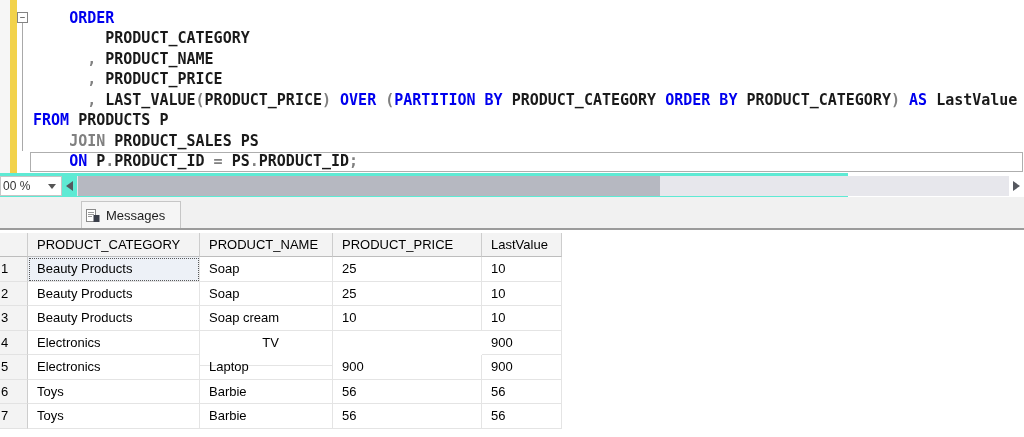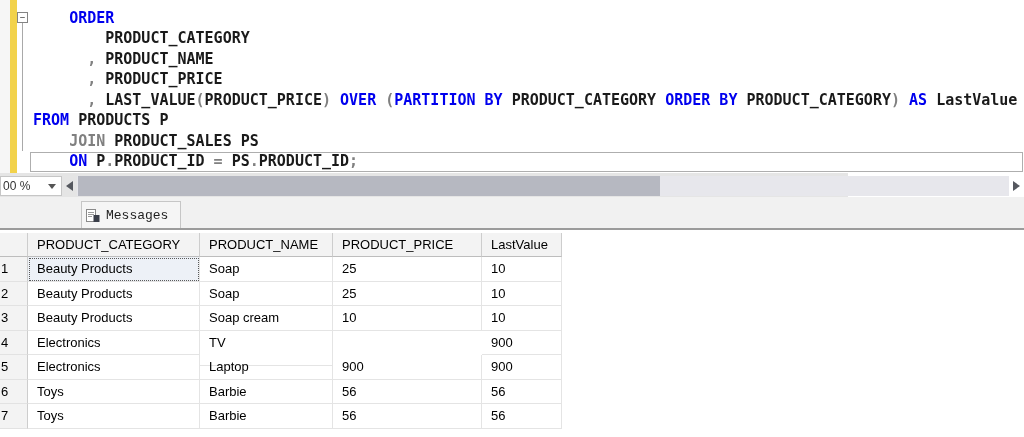--- a/index.html
+++ b/index.html
@@ -15,21 +15,21 @@
   .fold-line{position:absolute;left:22px;top:23px;width:1px;height:128px;background:#a9a9a9;}
   #code{position:absolute;left:33px;top:7.5px;font-family:"DejaVu Sans Mono",monospace;
         font-size:15px;font-weight:bold;}
   .code-line{height:20.5px;line-height:20.5px;white-space:pre;}
   .tok-keyword{color:var(--kw);}
   .tok-op{color:var(--op);}
   .tok-ident,.tok-plain{color:var(--id);}
   .cur-line-box{position:absolute;left:30px;top:151.5px;width:993px;height:20.5px;
                 border:1px solid #aeaeae;box-sizing:border-box;}
   
-  #hscroll{position:absolute;left:0;top:173px;width:848px;height:24px;background:#e5e5e5;text-align:right;}
+  #hscroll{position:absolute;left:0;top:173px;width:848px;height:24px;background:#5eead4;text-align:right;}
   .zoomctl{position:absolute;left:0;top:3px;width:62px;height:20px;background:#fff;
            border:1px solid #c6c6c6;box-sizing:border-box;font-size:12px;color:#333;}
   .zoomctl .zval{position:absolute;left:2px;top:2px;}
   .zoomctl .caret{position:absolute;right:5px;top:7px;width:0;height:0;
                   border-left:4px solid transparent;border-right:4px solid transparent;
                   border-top:5px solid #555;}
   .sb-arrow{position:absolute;top:3px;width:14px;height:20px;}
   .sb-arrow span{position:absolute;top:5px;width:0;height:0;}
   .larr{left:63px;}
   .larr span{left:3px;border-top:5px solid transparent;border-bottom:5px solid transparent;
@@ -39,21 +39,21 @@
              border-left:7px solid #55585f;}
   .sb-track{position:absolute;left:77px;top:3px;width:932px;height:20px;background:#e7e7ec;}
   .sb-thumb{position:absolute;left:1px;top:0;width:582px;height:20px;background:#b6b8c1;}
   
   #tabbar{position:absolute;left:0;top:197px;width:1024px;height:31px;background:#f1f1f1;}
   .tab{position:absolute;box-sizing:border-box;font-size:13px;color:#1e1e1e;
        display:flex;align-items:center;gap:6px;padding:0 9px 0 4px;}
   .tab-results{left:0;top:2px;width:76px;height:29px;background:#ffffff;
                border:1px solid #c2c2c2;border-bottom:none;}
   .tab-messages{left:81px;top:4px;width:100px;height:27px;background:#f5f5f5;
-                border:1px solid #c6c6c6;border-bottom:none;font-family:Liberation Mono, monospace;}
+                border:1px solid #c6c6c6;border-bottom:none;}
   .tab svg{flex:0 0 auto;}
   
   #gridpane{position:absolute;left:0;top:228px;width:1024px;height:209px;background:#fff;
             border-top:2px solid #9b9b9b;box-sizing:content-box;font-size:13px;color:#000;}
   .gcell{position:absolute;box-sizing:border-box;overflow:hidden;white-space:nowrap;}
   .hcell{background:#f3f3f3;border-right:1px solid #cdcdcd;border-bottom:1px solid #bdbdbd;
          line-height:24px;padding-left:9px;}
   .corner{background:#f3f3f3;border-right:1px solid #cdcdcd;border-bottom:1px solid #bdbdbd;}
   .rownum{background:#f3f3f3;border-right:1px solid #cdcdcd;border-bottom:1px solid #e2e2e2;
           line-height:24.5px;padding-left:1px;}
@@ -127,21 +127,21 @@
     <div class="gcell dcell" style="left: 200px; top: 51.5px; width: 133px; height: 24.5px;">Soap</div>
     <div class="gcell dcell" style="left: 333px; top: 51.5px; width: 149px; height: 24.5px;">25</div>
     <div class="gcell dcell" style="left: 482px; top: 51.5px; width: 80px; height: 24.5px;">10</div>
     <div class="gcell rownum" style="left: 0px; top: 76px; width: 28px; height: 24.5px;">3</div>
     <div class="gcell dcell" style="left: 28px; top: 76px; width: 172px; height: 24.5px;">Beauty Products</div>
     <div class="gcell dcell" style="left: 200px; top: 76px; width: 133px; height: 24.5px;">Soap cream</div>
     <div class="gcell dcell" style="left: 333px; top: 76px; width: 149px; height: 24.5px;">10</div>
     <div class="gcell dcell" style="left: 482px; top: 76px; width: 80px; height: 24.5px;">10</div>
     <div class="gcell rownum" style="left: 0px; top: 100.5px; width: 28px; height: 24.5px;">4</div>
     <div class="gcell dcell" style="left: 28px; top: 100.5px; width: 172px; height: 24.5px;">Electronics</div>
-    <div class="gcell dcell" style="left: 200px; top: 100.5px; width: 133px; height: 35px;">TV</div>
+    <div class="gcell dcell" style="left: 200px; top: 100.5px; width: 133px; height: 35px; text-align: center;">TV</div>
     <div class="gcell dcell" style="left: 482px; top: 100.5px; width: 80px; height: 24.5px;">900</div>
     <div class="gcell rownum" style="left: 0px; top: 125px; width: 28px; height: 24.5px;">5</div>
     <div class="gcell dcell" style="left: 28px; top: 125px; width: 172px; height: 24.5px;">Electronics</div>
     <div class="gcell dcell" style="left: 200px; top: 125px; width: 133px; height: 24.5px;">Laptop</div>
     <div class="gcell dcell" style="left: 333px; top: 125px; width: 149px; height: 24.5px;">900</div>
     <div class="gcell dcell" style="left: 482px; top: 125px; width: 80px; height: 24.5px;">900</div>
     <div class="gcell rownum" style="left: 0px; top: 149.5px; width: 28px; height: 24.5px;">6</div>
     <div class="gcell dcell" style="left: 28px; top: 149.5px; width: 172px; height: 24.5px;">Toys</div>
     <div class="gcell dcell" style="left: 200px; top: 149.5px; width: 133px; height: 24.5px;">Barbie</div>
     <div class="gcell dcell" style="left: 333px; top: 149.5px; width: 149px; height: 24.5px;">56</div>

